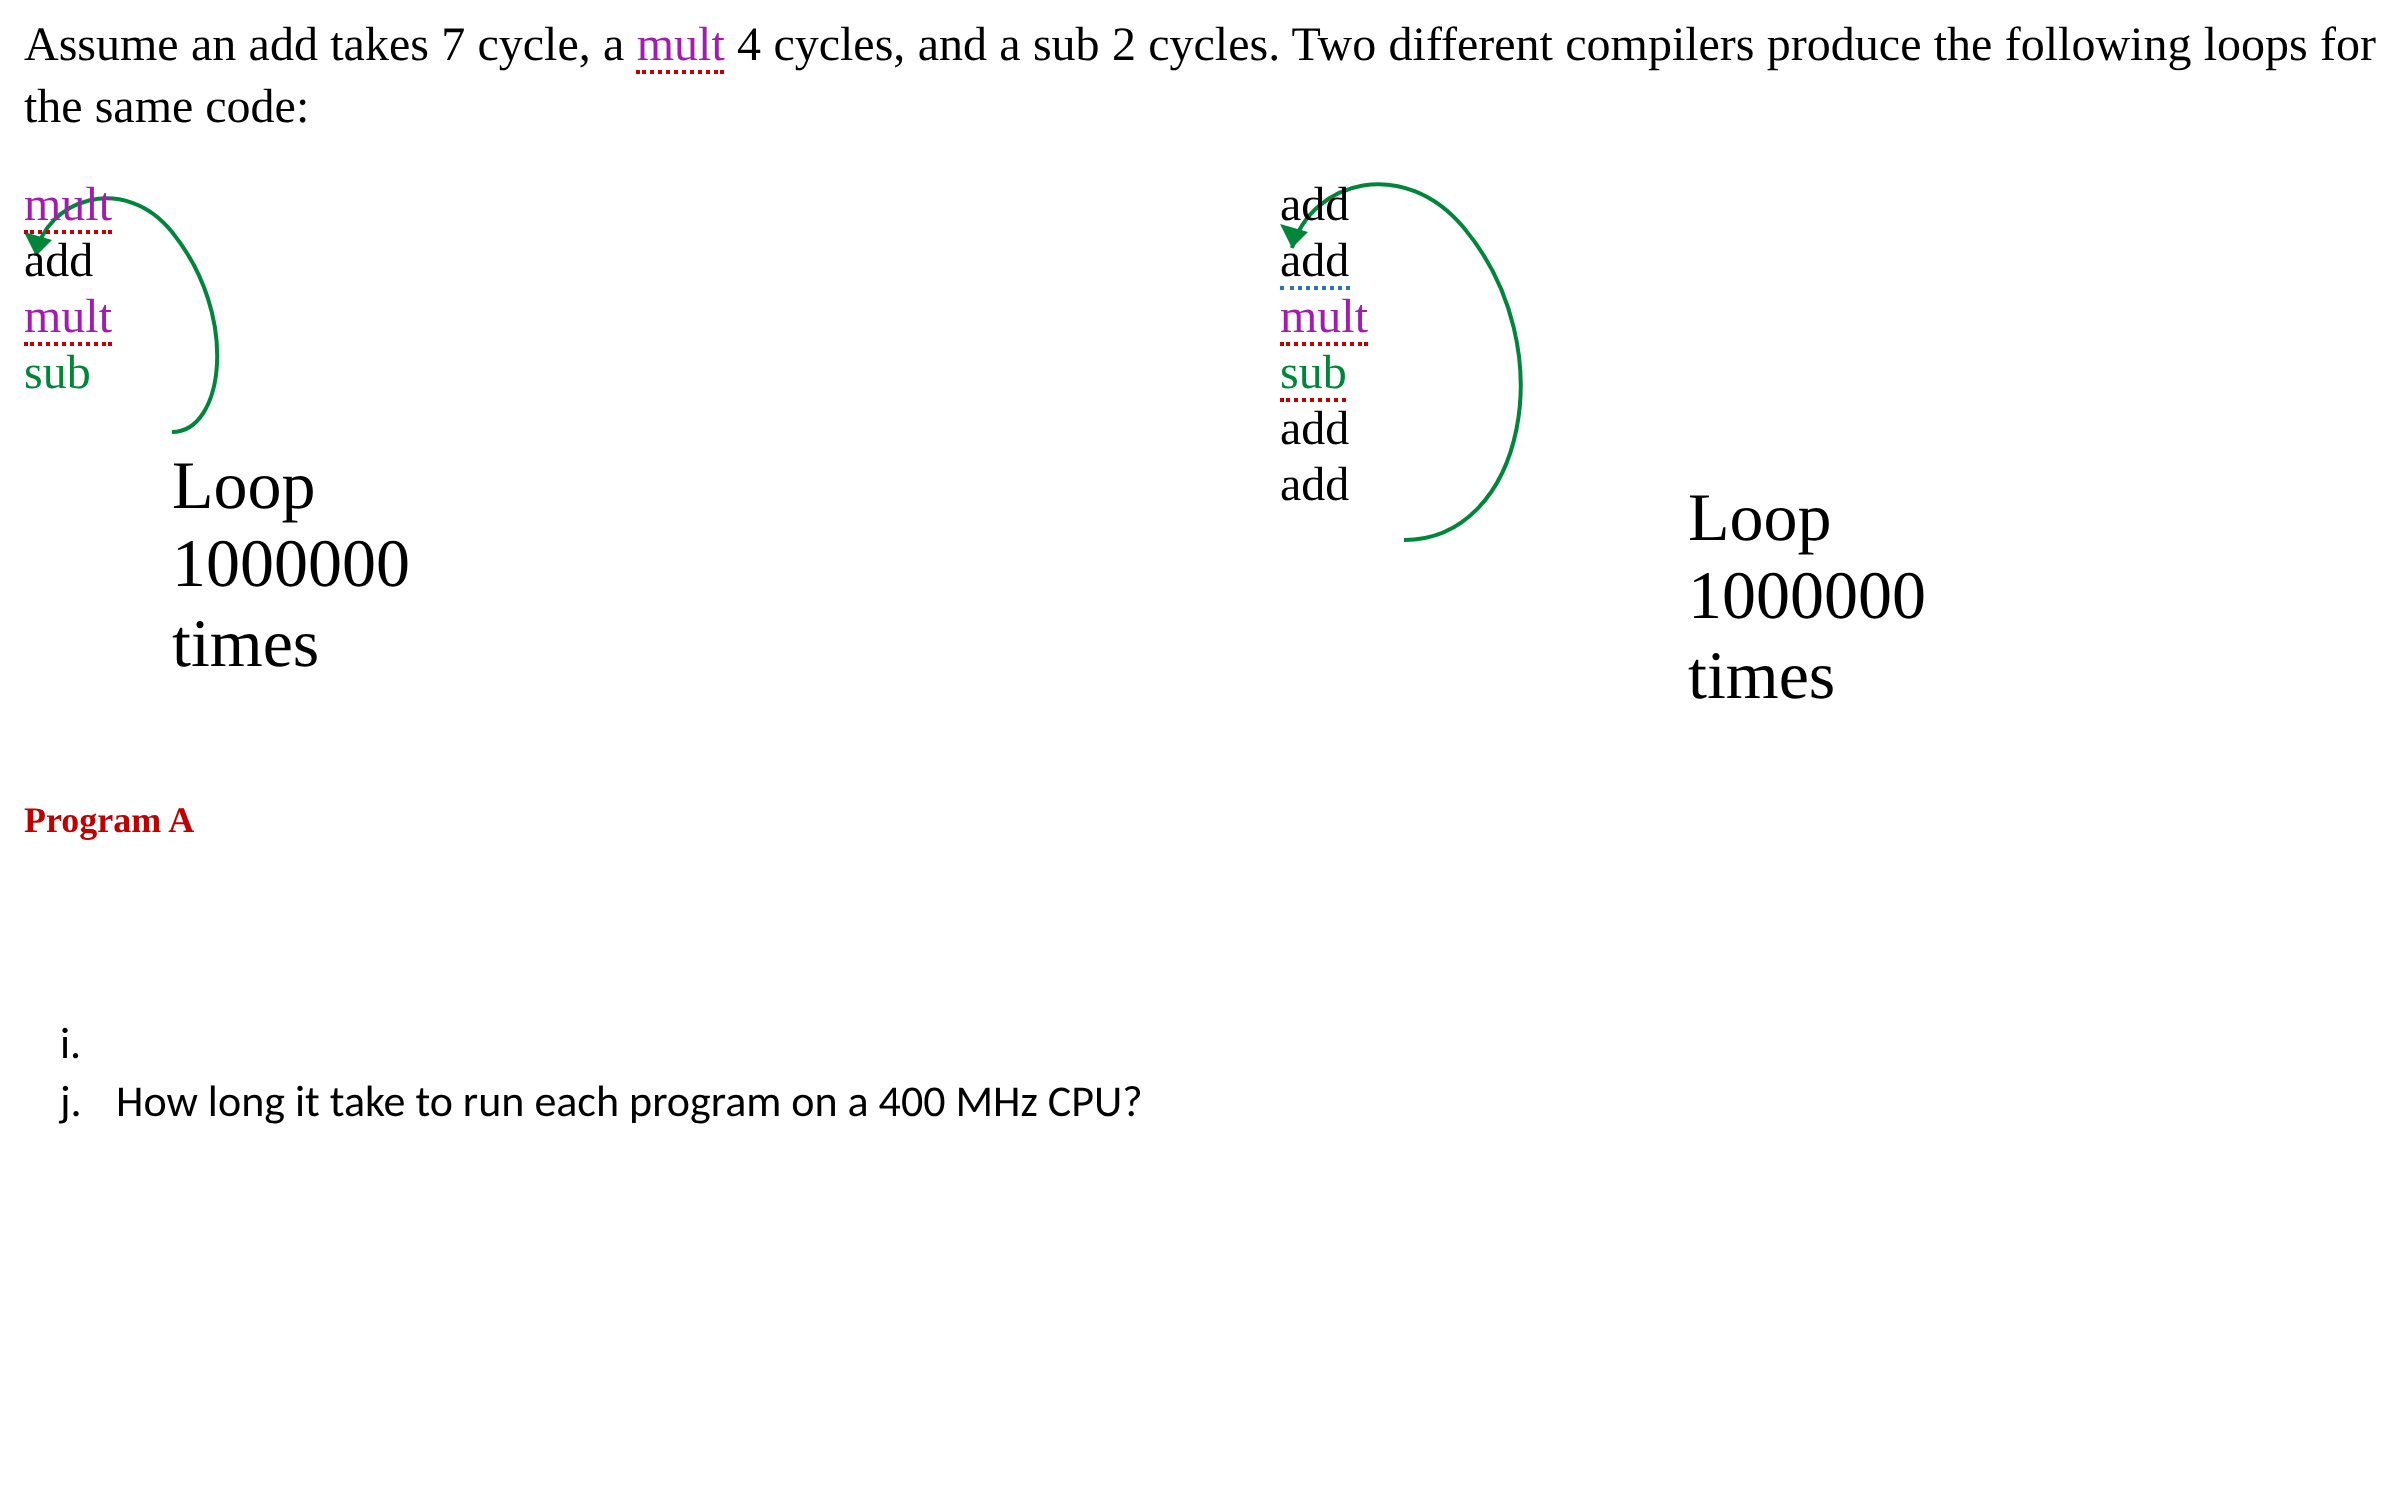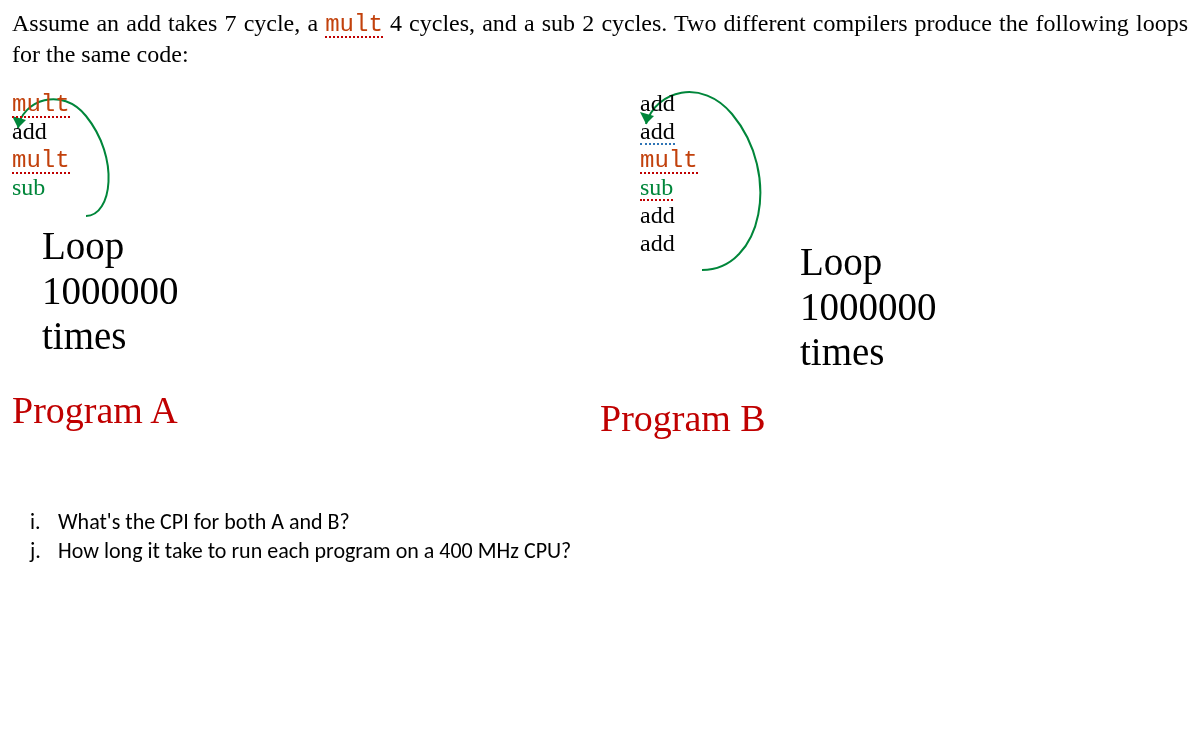--- a/index.html
+++ b/index.html
@@ -10,31 +10,31 @@
     width: 1200px;
     box-sizing: border-box;
     background: #fff;
     color: #000;
   }
   .intro {
     text-align: justify;
     line-height: 1.3;
     margin-bottom: 18px;
   }
-  .red-under { color: #c2410c; border-bottom: 2px dotted #c00000; display:inline-block; line-height:0.9;font-family:Liberation Mono, monospace; }
+  .red-under { color: #a21caf; border-bottom: 2px dotted #c00000; display:inline-block; line-height:0.9; }
   .blue-under { color: #000; border-bottom: 2px dotted #2e74b5; display:inline-block; line-height:0.9; }
   .green-txt { color: #00863a; border-bottom: 2px dotted #c00000; display:inline-block; line-height:0.9;}
   .green-plain { color: #00863a; }
   .programs { display: flex; align-items: flex-start; }
   .prog { position: relative; }
   .progA { width: 590px; }
   .progB { width: 590px; }
   .instr { position: absolute; font-size: 24px; }
-  .loop-text { font-size: 39px; line-height: 1.15; }
-  .prog-label { color: #c00000; font-weight: normal; font-size: 38px; margin-top: 8px; }
+  .loop-text { font-size: 34px; line-height: 1.15; margin-left: 44px; }
+  .prog-label { color: #c00000; font-weight: bold; font-size: 18px; margin-top: 20px; }
   .questions { margin-top: 60px; font-family: Calibri, Arial, sans-serif; font-size: 22px; }
   .q-row { display:flex; margin:2px 0; }
   .q-num { width: 28px; flex:none; text-align:left; padding-left:18px;}
   svg { position:absolute; top:0; left:0; overflow:visible; }
   .loop-block { position:absolute; }
 </style>
 </head>
 <body>
 
 <div class="intro">
@@ -71,26 +71,24 @@
     <div class="instr" style="left:40px; top:58px;"><span class="red-under">mult</span></div>
     <div class="instr" style="left:40px; top:86px;"><span class="green-txt">sub</span></div>
     <div class="instr" style="left:40px; top:114px;"><span>add</span></div>
     <div class="instr" style="left:40px; top:142px;"><span>add</span></div>
 
     <div class="loop-block" style="left:200px; top:152px;">
       <div class="loop-text">Loop</div>
       <div class="loop-text">1000000</div>
       <div class="loop-text">times</div>
     </div>
-    <div class="prog-label" style="position:absolute; left:0; top:300px;">Program B</div>
   </div>
 </div>
 
 <div class="questions">
   <div class="q-row">
     <div class="q-num">i.</div>
-    <div>What's the CPI for both A and B?</div>
   </div>
   <div class="q-row">
     <div class="q-num">j.</div>
     <div>How long it take to run each program on a 400 MHz CPU?</div>
   </div>
 </div>
 
 </body></html>

